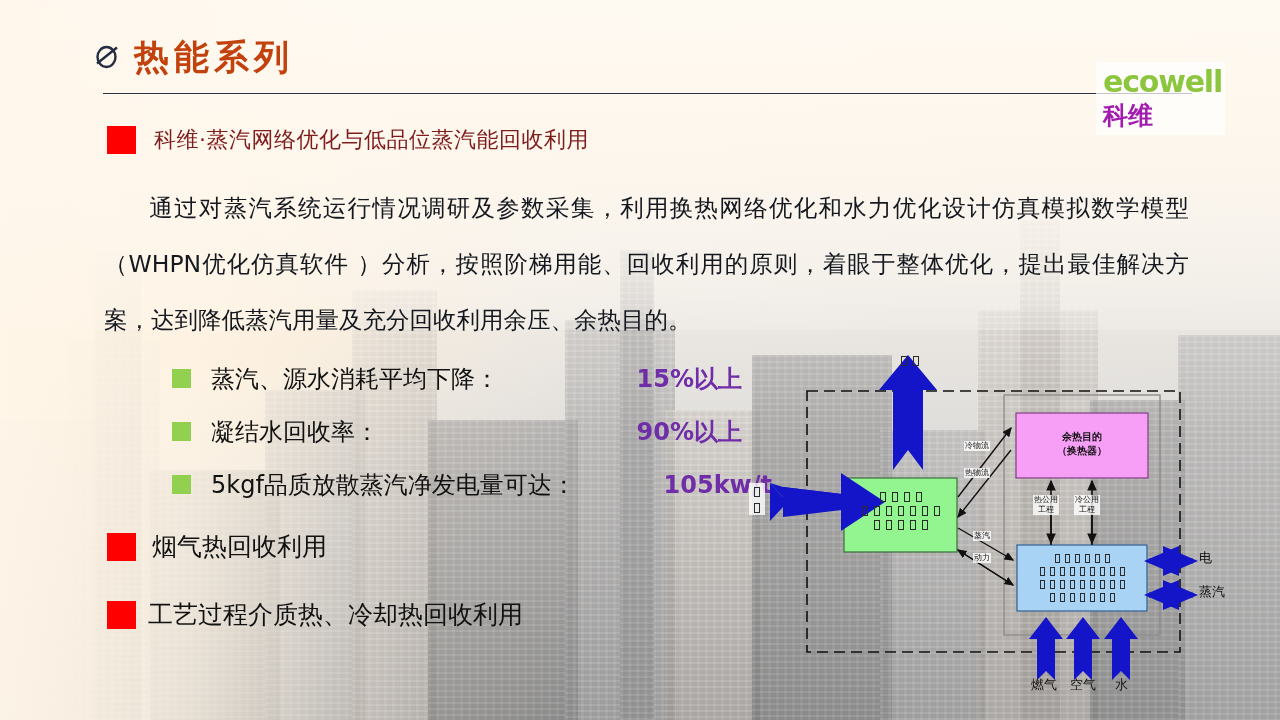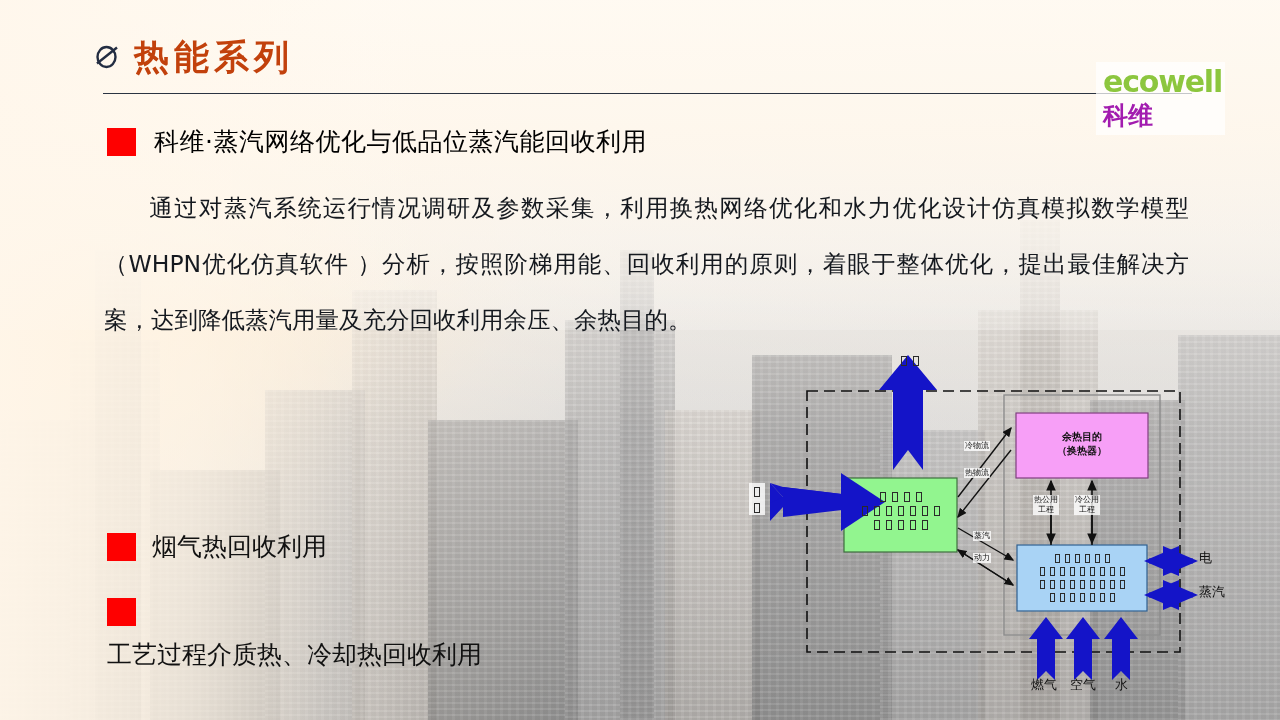--- a/index.html
+++ b/index.html
@@ -82,37 +82,37 @@
     font-size: 25px; font-weight: bold; color: #a21caf; margin-left: 2px;
     letter-spacing: 0px;
   }
 
   
   .sq { display:inline-block; width: 29px; height: 28px; vertical-align: -4px; }
   .sq.red { background: #fe0000; }
   .sq.green { width: 19px; height: 19px; background: #92d050; vertical-align: -2px; }
 
   .b-red1 { position: absolute; left: 107px; top: 125px; display:flex; align-items:center; gap: 18px; }
-  .b-red1 .txt { font-size: 25px; color: #000000; letter-spacing: 0.5px; white-space: nowrap; }
+  .b-red1 .txt { font-size: 22px; color: #7f1d1d; letter-spacing: 0.5px; white-space: nowrap; }
 
   .para {
     position: absolute; left: 104px; top: 180px; width: 1085px;
     font-size: 23.5px; color: #15191f; line-height: 56px; text-align: justify;
   }
   .para .indent { display:inline-block; width: 44px; }
 
   .glist { position: absolute; left: 172px; top: 352px; width: 600px; }
   .grow { display: flex; align-items: center; height: 53px; white-space: nowrap; }
   .grow .lbl { font-size: 24px; color: #111; margin-left: 20px; }
   .grow .val { font-size: 24px; color: #6f2da8; font-weight: bold; margin-left: auto; padding-right: 30px; }
   .grow.wide .lbl { font-size: 24px; }
   .grow.wide .val { padding-right: 0px; }
 
   .b-red2 { position: absolute; left: 107px; top: 530px; display:flex; align-items:center; gap: 16px; }
-  .b-red3 { position: absolute; left: 107px; top: 598px; display:flex; align-items:flex-start; gap: 12px; flex-direction: column; }
+  .b-red3 { position: absolute; left: 107px; top: 598px; display:flex; align-items:center; gap: 12px; }
   .b-red2 .txt, .b-red3 .txt { font-size: 25px; color: #111; white-space: nowrap; }
 
   
   #diagram { position: absolute; left: 745px; top: 345px; width: 535px; height: 375px; }
   #diagram svg { position:absolute; inset:0; }
   .dlabel {
     position: absolute; font-size: 8px; color: #111; background: rgba(255,255,255,0.80);
     padding: 0 1px; line-height: 10px; white-space: nowrap;
     font-family: Liberation Serif, serif;
   }
@@ -170,20 +170,37 @@
     <span class="logo-cn">科维</span>
   </div>
 
   <div class="b-red1">
     <span class="sq red"></span>
     <span class="txt">科维·蒸汽网络优化与低品位蒸汽能回收利用</span>
   </div>
 
   <div class="para"><span class="indent"></span><span>通过对蒸汽系统运行情况调研及参数采集，利用换热网络优化和水力优化设计仿真模拟数学模型（WHPN优化仿真软件 ）分析，按照阶梯用能、回收利用的原则，着眼于整体优化，提出最佳解决方案，达到降低蒸汽用量及充分回收利用余压、余热目的。</span></div>
 
+  <div class="glist">
+    <div class="grow">
+      <span class="sq green"></span>
+      <span class="lbl">蒸汽、源水消耗平均下降：</span>
+      <span class="val">15%以上</span>
+    </div>
+    <div class="grow">
+      <span class="sq green"></span>
+      <span class="lbl">凝结水回收率：</span>
+      <span class="val">90%以上</span>
+    </div>
+    <div class="grow wide">
+      <span class="sq green"></span>
+      <span class="lbl">5kgf品质放散蒸汽净发电量可达：</span>
+      <span class="val">105kw/t</span>
+    </div>
+  </div>
 
   <div class="b-red2">
     <span class="sq red"></span>
     <span class="txt">烟气热回收利用</span>
   </div>
   <div class="b-red3">
     <span class="sq red"></span>
     <span class="txt">工艺过程介质热、冷却热回收利用</span>
   </div>
 

